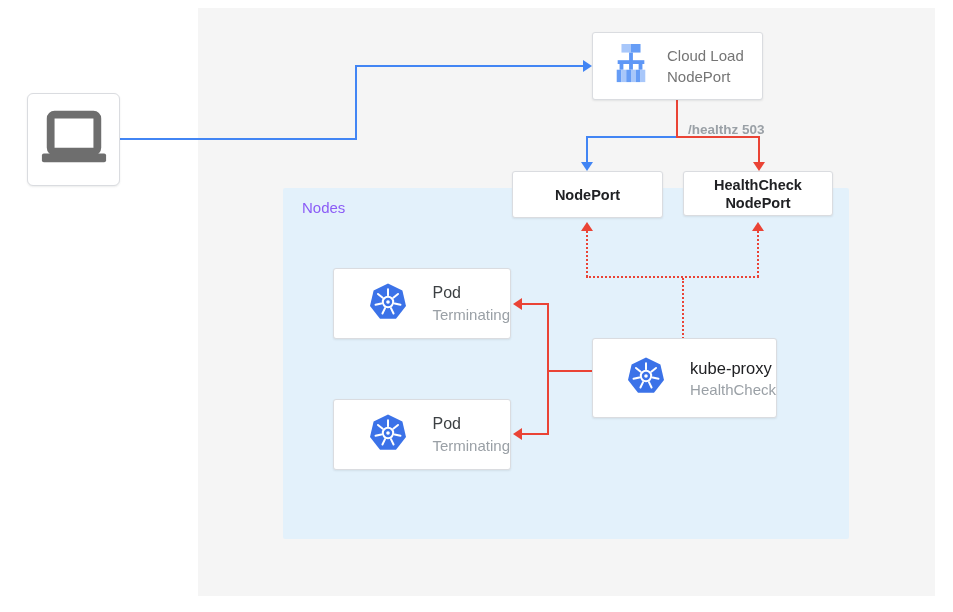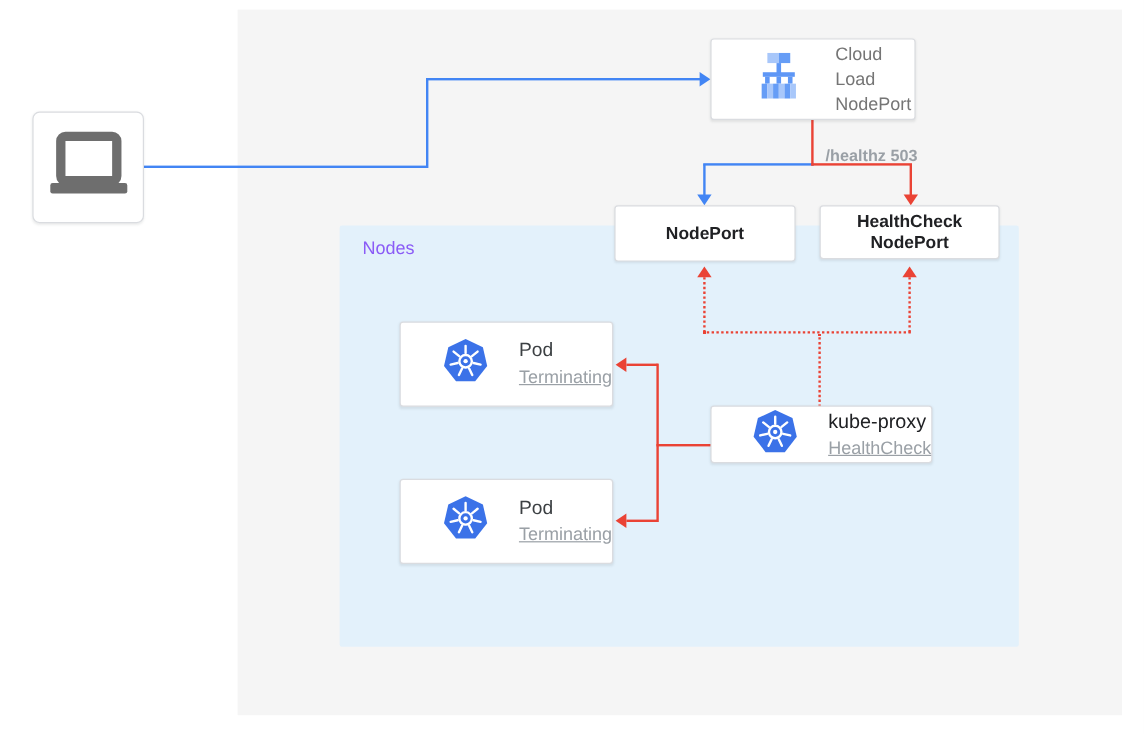--- a/index.html
+++ b/index.html
@@ -10,35 +10,35 @@
   .nodes-panel { position:absolute; left:283px; top:188px; width:566px; height:351px; background:#E3F1FB; border-radius:2px; }
   .nodes-label { position:absolute; left:19px; top:11px; font-size:15px; color:#8b5cf6; }
 
   .box { position:absolute; background:#ffffff; border:1px solid #DADCE0; border-radius:3px;
          box-shadow:0 1px 2px rgba(60,64,67,0.10); }
 
   .laptop-box { left:27px; top:93px; width:93px; height:93px; border-radius:6px;
                 display:flex; align-items:center; justify-content:center; }
 
   .clb-box { left:592px; top:32px; width:171px; height:68px;
-             display:flex; align-items:center; padding-left:33px; gap:24px; }
+             display:flex; align-items:center; padding-left:15px; gap:13px; }
   .clb-text { font-size:15px; line-height:21px; color:#757575; }
 
   .port-box { display:flex; flex-direction:column; align-items:center; justify-content:center;
               font-weight:bold; font-size:14.5px; color:#202124; line-height:18px; text-align:center; }
   .nodeport-box { left:512px; top:171px; width:151px; height:47px; }
   .hc-box { left:683px; top:171px; width:150px; height:45px; }
 
   .entity-box { display:flex; align-items:center; padding-left:14px; gap:24px;justify-content:flex-end; }
   .pod1 { left:333px; top:268px; width:178px; height:71px; }
   .pod2 { left:333px; top:399px; width:178px; height:71px; }
-  .kp-box { left:592px; top:338px; width:185px; height:48px;padding-left:48px; }
+  .kp-box { left:592px; top:338px; width:185px; height:80px;padding-left:48px; }
   .entity-title { font-size:16px; line-height:22px; color:#3C4043; }
   .kp-box .entity-title { font-size:16.5px; color:#202124; }
-  .entity-sub { font-size:15px; line-height:21px; color:#9AA0A6;text-decoration:underline; }
+  .entity-sub { font-size:15px; line-height:21px; color:#9AA0A6; }
 
   .healthz { position:absolute; left:688px; top:122px; font-size:13.5px; font-weight:bold; color:#9AA0A6; }
 
   
   .ln { position:absolute; }
   .blue { background:#4285F4; }
   .red { background:#EA4335; }
   .dot-v { position:absolute; width:0; border-left:2px dotted #EA4335; }
   .dot-h { position:absolute; height:0; border-top:2px dotted #EA4335; }
 

